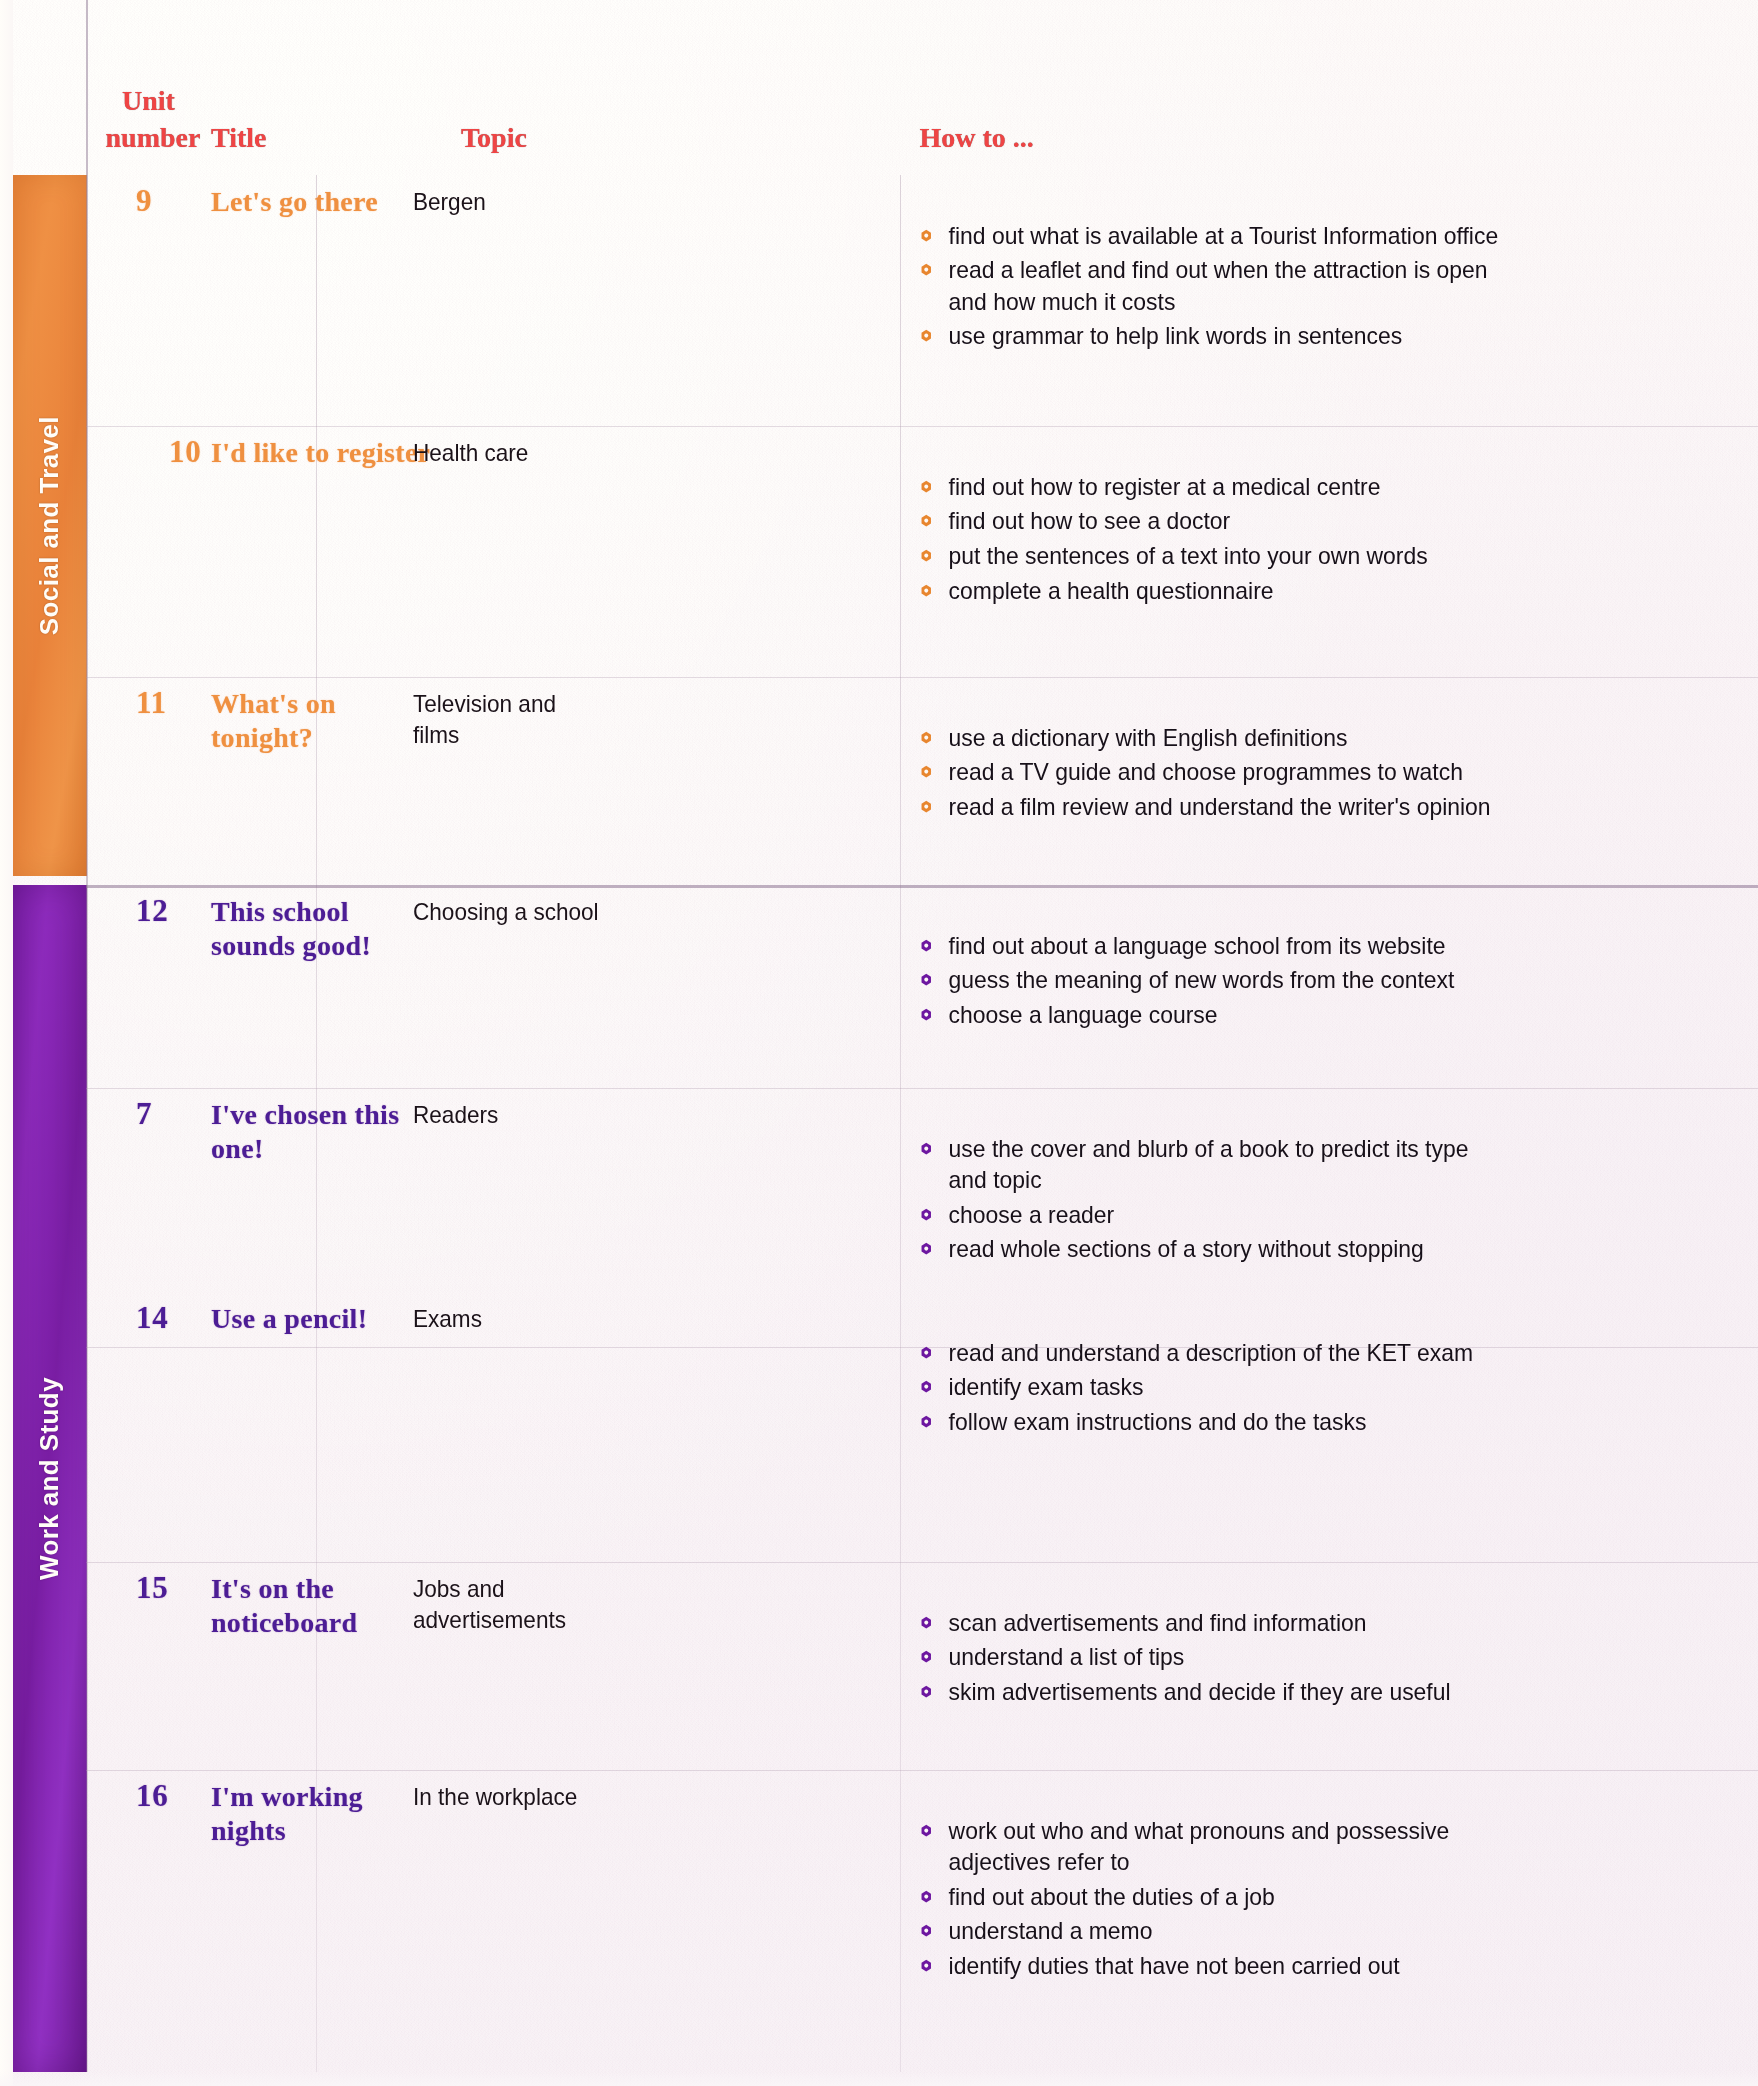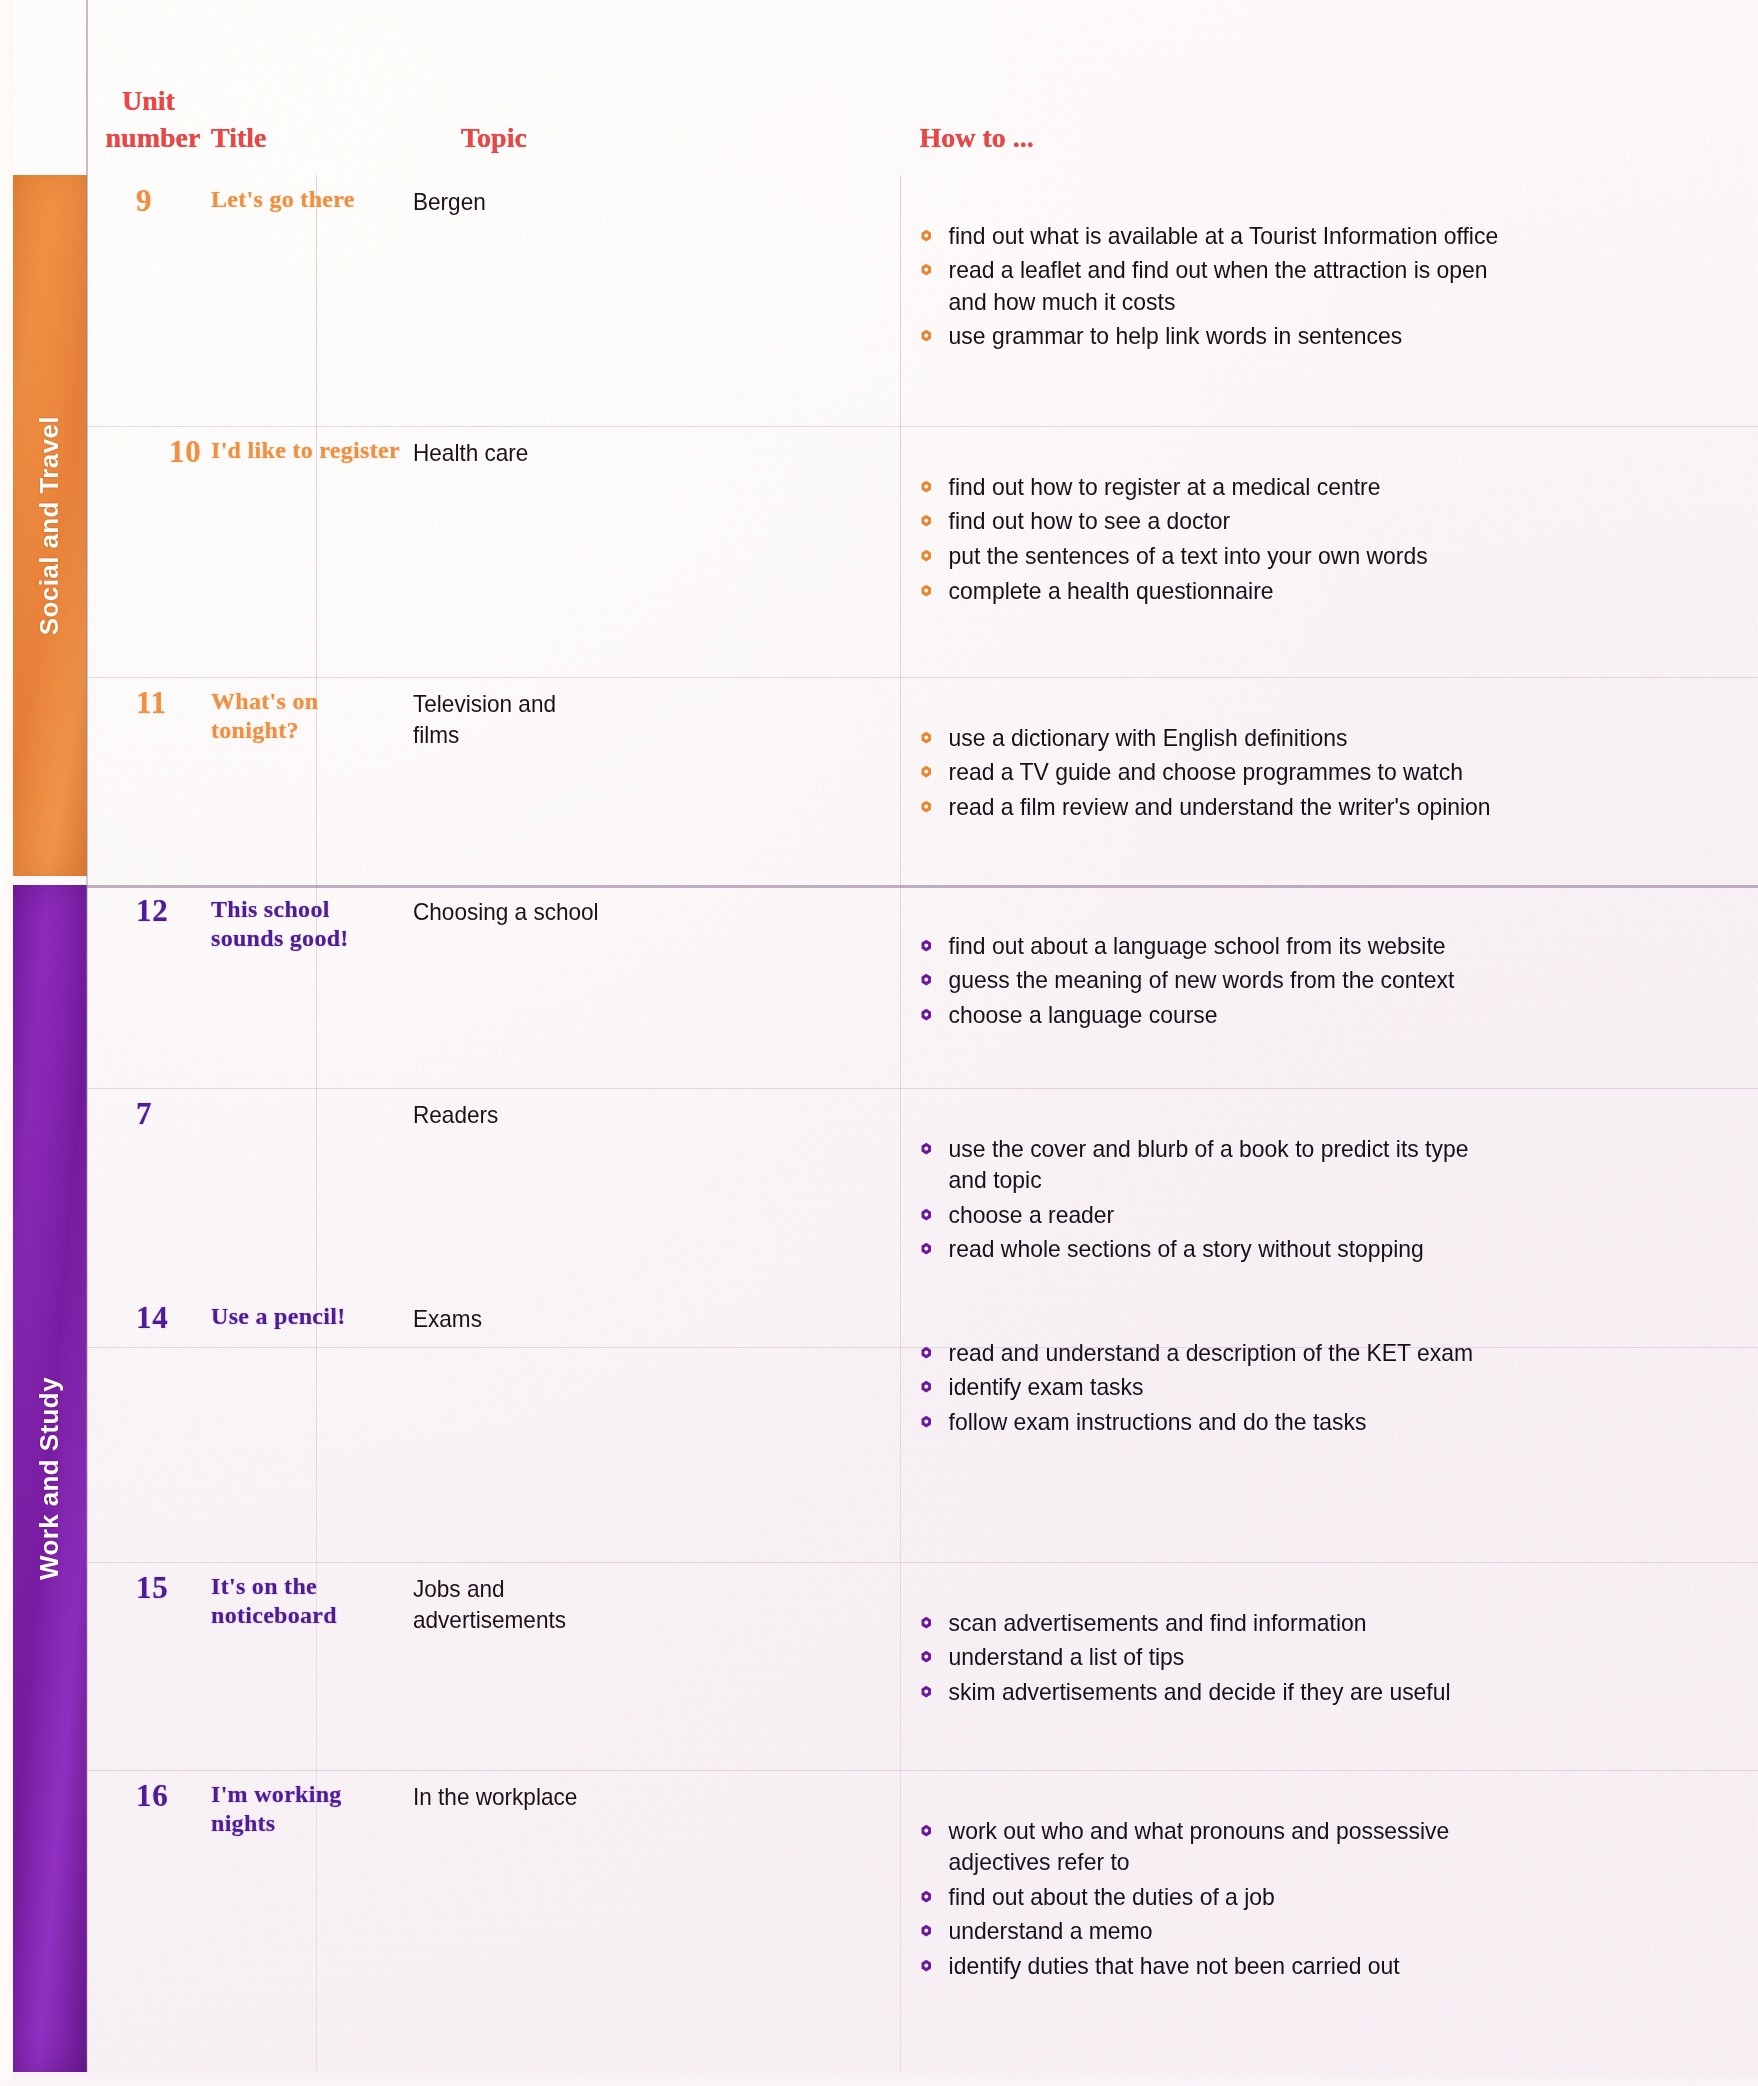--- a/index.html
+++ b/index.html
@@ -154,21 +154,21 @@
   .num {
     font-family: "Liberation Serif", serif;
     font-weight: bold;
     font-size: 31px;
     line-height: 1;
     letter-spacing: 0.7px;
   }
   .title {
     font-family: "Liberation Serif", serif;
     font-weight: bold;
-    font-size: 24px;
+    font-size: 28px;
     line-height: 1.22;
     letter-spacing: 0.3px;
   }
   .topic {
     font-family: "Liberation Sans", sans-serif;
     font-size: 24px;
     line-height: 1.30;
     color: #1b1219;
     font-stretch: condensed;
     transform: scaleX(.94);
@@ -349,20 +349,23 @@
               <li><span class="bullet"><svg width="13.2" height="13.2" viewBox="0 0 20 20" aria-hidden="true">
                     <path d="M10 1 L17.5 5.5 L17.5 14.5 L10 19 L2.5 14.5 L2.5 5.5 Z" fill="#6d17a0"></path>
                     <circle cx="10" cy="10" r="3.1" fill="#fdf9f6"></circle>
                   </svg></span>choose a language course</li>
             </ul>
           </div>
         </div>
         <div class="hline" style="top: 1088px;"></div>
         <div class="row purple" style="top: 1088px; height: 259px;">
           <div class="cell-num"><span class="num">7</span></div>
+          <div class="cell-titlewrap">
+            <div class="title">I've chosen this<br>one!</div>
+          </div>
           <div class="cell-topic">
             <div class="topic">Readers</div>
           </div>
           <div class="cell-howto">
             <ul class="howto">
               <li><span class="bullet"><svg width="13.2" height="13.2" viewBox="0 0 20 20" aria-hidden="true">
                     <path d="M10 1 L17.5 5.5 L17.5 14.5 L10 19 L2.5 14.5 L2.5 5.5 Z" fill="#6d17a0"></path>
                     <circle cx="10" cy="10" r="3.1" fill="#fdf9f6"></circle>
                   </svg></span>use the cover and blurb of a book to predict its type<br>and topic</li>
               <li><span class="bullet"><svg width="13.2" height="13.2" viewBox="0 0 20 20" aria-hidden="true">

